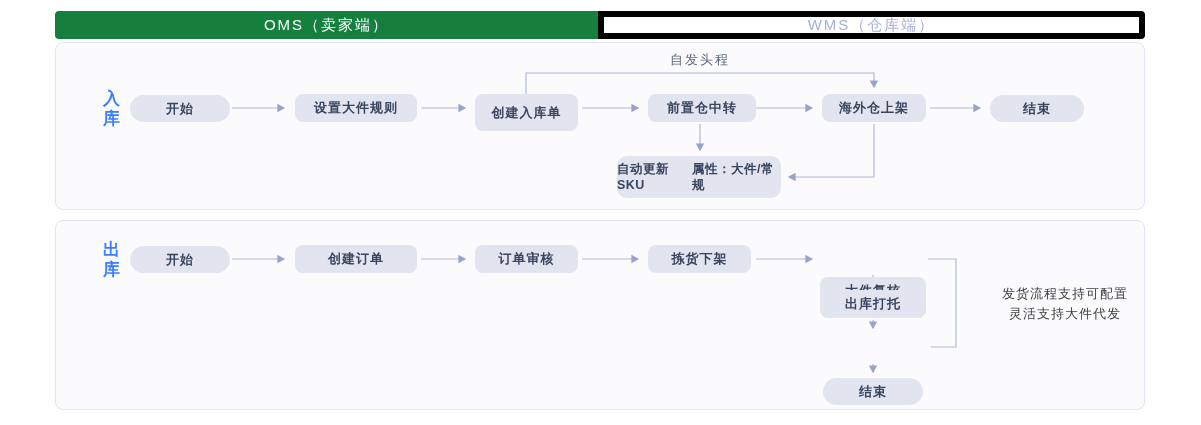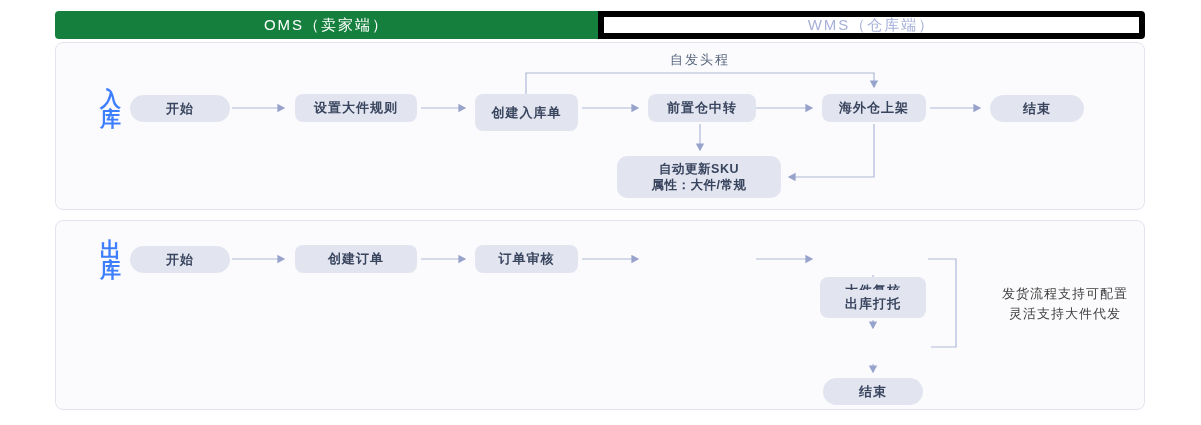--- a/index.html
+++ b/index.html
@@ -11,29 +11,29 @@
   
   .hdr{position:absolute;top:11px;height:28px;display:flex;align-items:center;justify-content:center;
        font-size:15px;letter-spacing:2px;box-sizing:border-box;}
   .hdr-oms{left:55px;width:543px;background:#15803d;color:#ffffff;border-radius:4px 0 0 4px;}
   .hdr-wms{left:598px;width:547px;background:#ffffff;color:#a6b0d8;border:6px solid #000000;border-radius:0 4px 4px 0;}
   
   .panel{position:absolute;left:55px;width:1090px;background:#fbfbfd;border:1px solid #e2e5f0;border-radius:8px;box-sizing:border-box;}
   .panel-in{top:42px;height:168px;}
   .panel-out{top:220px;height:190px;}
   
-  .row-label{position:absolute;width:20px;color:#3d7eff;font-size:21px;font-weight:700;line-height:20px;
-             text-align:left;word-break:break-all;}
+  .row-label{position:absolute;width:20px;color:#3d7eff;font-size:17px;font-weight:700;line-height:20px;
+             text-align:right;word-break:break-all;}
   .row-label-in{left:100px;top:89px;}
   .row-label-out{left:100px;top:240px;}
   
   .node{position:absolute;background:#e2e5ef;color:#39455f;font-size:13px;font-weight:700;letter-spacing:1px;
         display:flex;align-items:center;justify-content:center;border-radius:8px;box-sizing:border-box;}
   .pill{border-radius:14px;}
-  .two-line{flex-direction:column;line-height:16px;font-size:12.5px;border-radius:10px;letter-spacing:0.5px;}
+  .two-line{flex-direction:row;line-height:16px;font-size:12.5px;border-radius:10px;letter-spacing:0.5px;}
   
   .float-label{position:absolute;color:#5b6880;font-size:13px;letter-spacing:2px;text-align:center;}
   .annotation{position:absolute;left:975px;top:284px;width:180px;color:#404040;font-size:13px;
               line-height:20px;text-align:center;letter-spacing:1px;}
   .arrows{position:absolute;left:0;top:0;pointer-events:none;}
 </style>
 </head>
 <body>
 
 <div class="stage">
@@ -95,20 +95,21 @@
     <span>属性：大件/常规</span>
   </div>
 
   <div class="float-label" style="left:650px;top:51px;width:100px;">自发头程</div>
 
   <div class="row-label row-label-out">出库</div>
 
   <div class="node pill" style="left:130px;top:246px;width:100px;height:27px;">开始</div>
   <div class="node" style="left:295px;top:245px;width:122px;height:28px;">创建订单</div>
   <div class="node" style="left:475px;top:245px;width:103px;height:28px;">订单审核</div>
+  <div class="node" style="left:648px;top:245px;width:103px;height:28px;">拣货下架</div>
   <div class="node" style="left:820px;top:245px;width:106px;height:28px;margin-top:32px;">大件复核</div>
   <div class="node" style="left:820px;top:290px;width:106px;height:28px;">出库打托</div>
   <div class="node pill" style="left:823px;top:378px;width:100px;height:27px;">结束</div>
 
   <div class="annotation">
     <div>发货流程支持可配置</div>
     <div>灵活支持大件代发</div>
   </div>
 
 </div>

